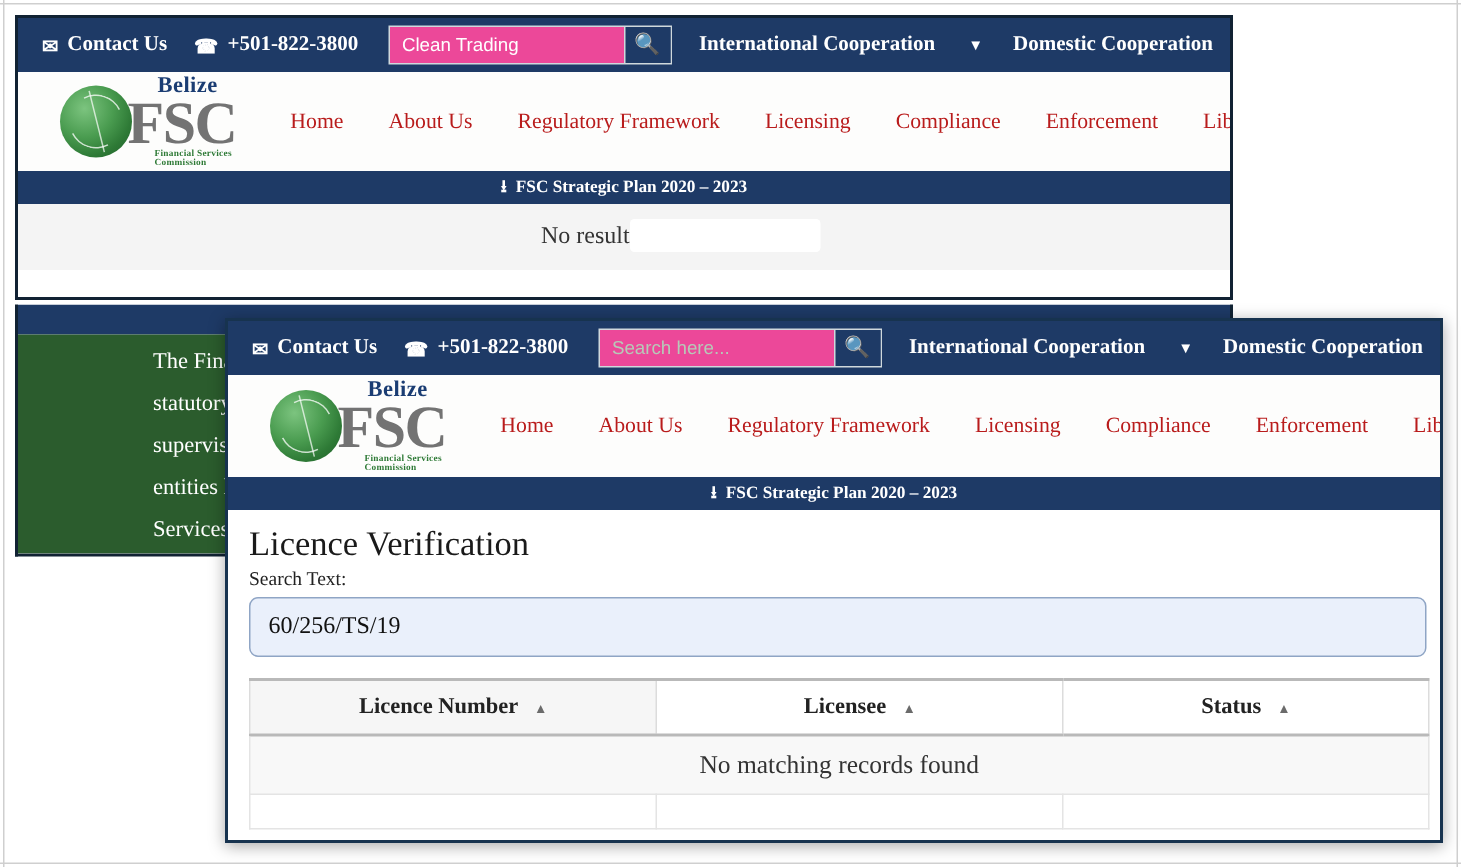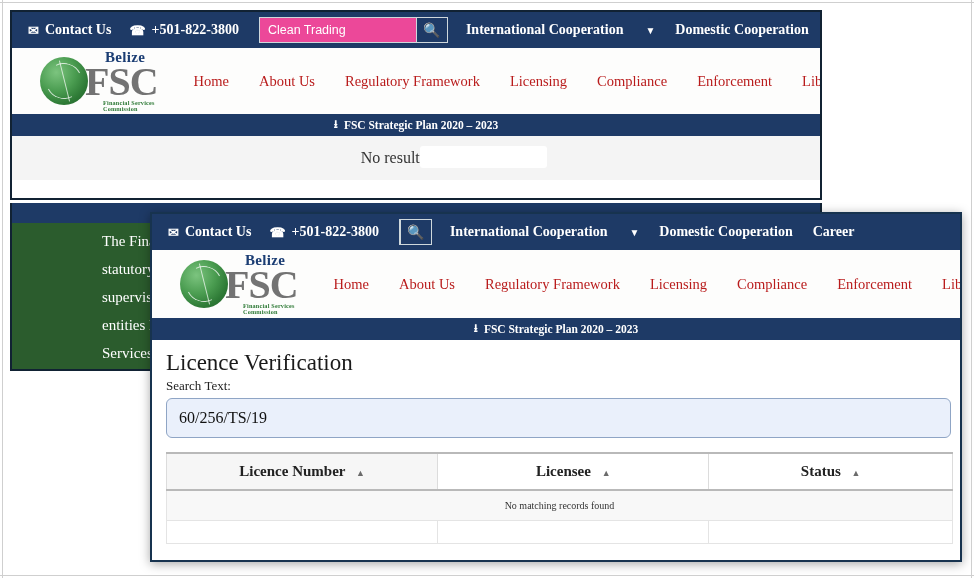--- a/index.html
+++ b/index.html
@@ -203,21 +203,21 @@
     color:#222;
     padding:9px 10px;
     border:1px solid #dcdcdc;
     border-top:2px solid #b9b9b9;
     border-bottom:2px solid #b9b9b9;
     white-space:nowrap;
   }
   table.lic th.sorted{background:#f6f6f6;}
   table.lic td.empty{
     text-align:center;
-    font-size:10px;
+    font-size:17px;
     color:#333;
     padding:9px;
     background:#f8f8f8;
     border:1px solid #e4e4e4;
   }
   table.lic td.blank{
     height:20px;
     border:1px solid #e4e4e4;
     background:#fff;
   }
@@ -309,20 +309,21 @@
     <div class="u-item first">
       <span class="ico">✉</span>
       <span>Contact Us</span>
     </div>
     <div class="u-item">
       <span class="ico">☎</span>
       <span>+501-822-3800</span>
     </div>
 
     <div class="searchwrap">
+      <input type="text" placeholder="Search here..." style="">
       <div class="searchbtn">
         <span>🔍</span>
       </div>
     </div>
 
     <div class="topnav">
       <a href="#">
         <span>International Cooperation</span>
         <span class="caret">▼</span>
       </a>

